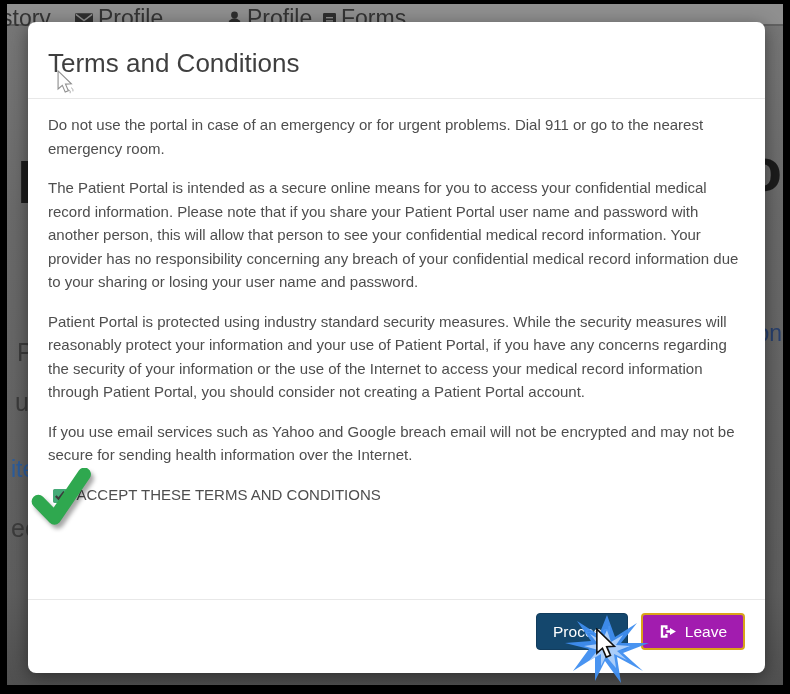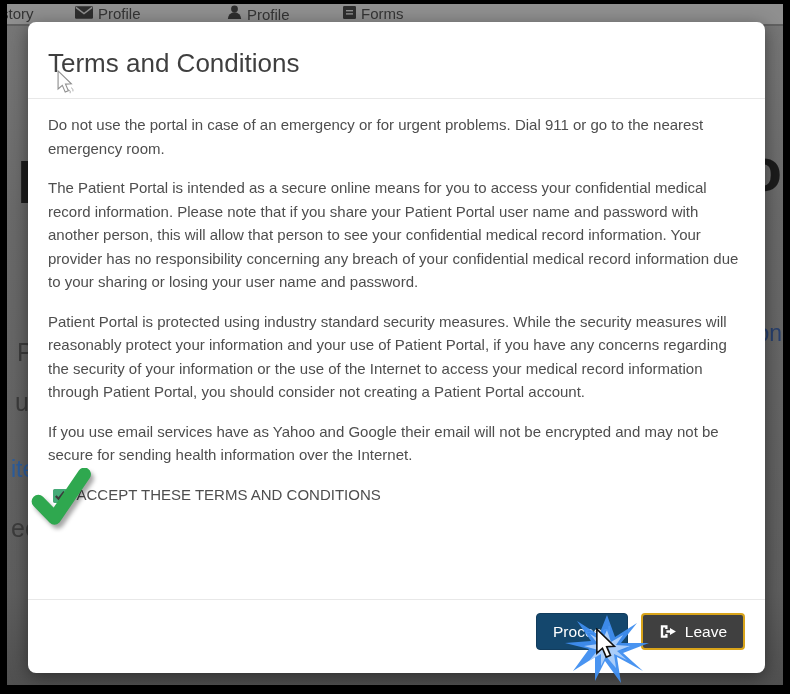--- a/index.html
+++ b/index.html
@@ -6,21 +6,21 @@
   .screen{
     position:relative;width:790px;height:694px;overflow:hidden;
     background:linear-gradient(180deg,#787878 0%,#6a6a6a 30%,#5e5e5e 85%,#4f4f4f 100%);
     font-family:"Liberation Sans","DejaVu Sans",sans-serif;
   }
   
   .frame{position:absolute;inset:0;border-style:solid;border-color:#000;border-width:4px 7px 9px 7px;z-index:50;pointer-events:none;}
 
   
   .navbar{position:absolute;top:4px;left:7px;right:7px;height:20px;background:#8f8f8f;border-bottom:2px solid #616161;z-index:2;}
-  .nav-item{position:absolute;top:1px;display:flex;align-items:center;gap:5px;color:#343434;font-size:15px;font-weight:500;white-space:nowrap;}
+  .nav-item{position:absolute;top:1px;display:flex;align-items:center;gap:5px;color:#343434;font-size:23px;font-weight:500;white-space:nowrap;}
   .nav-item svg{flex:0 0 auto;}
 
   
   .bg-left{position:absolute;left:7px;top:26px;width:21px;bottom:9px;overflow:hidden;z-index:1;}
   .bg-right{position:absolute;right:7px;top:26px;width:18px;bottom:9px;overflow:hidden;z-index:1;}
   .frag{position:absolute;color:#3c3c3c;font-size:25px;white-space:nowrap;}
   .frag.big{font-size:62px;font-weight:bold;color:#1c1c1c;}
   .frag.link{color:#2b5d9e;}
   .bg-right .frag{right:1px;text-align:right;}
 
@@ -40,21 +40,21 @@
   .check-annotation{position:absolute;left:-17px;top:-15px;width:62px;height:60px;pointer-events:none;
     filter:drop-shadow(3px 4px 2px rgba(0,0,0,.35));}
   .modal-footer{
     position:absolute;left:0;right:0;bottom:0;height:74px;border-top:1px solid #e8e8e8;
     display:flex;justify-content:flex-end;align-items:flex-start;gap:13px;padding:13px 20px 0 0;
     box-sizing:border-box;border-radius:0 0 8px 8px;
   }
   .btn{display:inline-flex;align-items:center;gap:8px;height:37px;padding:0 16px;
     border-radius:4px;font-size:15.5px;font-family:inherit;color:#fff;cursor:pointer;}
   .btn-proceed{background:#14476d;border:1px solid #113c5d;}
-  .btn-leave{background:#404040;border:2px solid #d9a41a;}
+  .btn-leave{background:#a21caf;border:2px solid #d9a41a;}
 
   
   .overlay-el{position:absolute;z-index:60;pointer-events:none;}
 </style>
 </head>
 <body>
 
 <div class="screen">
 
   <div class="navbar">
@@ -72,21 +72,21 @@
     </div>
     <div class="nav-item" style="left:220px">
       <span>
         <svg width="15" height="15" viewBox="0 0 15 15">
             <circle cx="7.5" cy="4" r="3.4" fill="#2e2e2e"></circle>
             <path d="M0.8 14 a6.7 6.7 0 0 1 13.4 0 z" fill="#2e2e2e"></path>
           </svg>
       </span>
       <span>Profile</span>
     </div>
-    <div class="nav-item" style="left:336px">
+    <div class="nav-item" style="left:316px">
       <span>
         <svg width="13" height="13" viewBox="0 0 13 13">
             <rect x="0" y="0" width="13" height="13" rx="1.2" fill="#2e2e2e"></rect>
             <rect x="3" y="4" width="7" height="1.4" fill="#8f8f8f"></rect>
             <rect x="3" y="7.2" width="7" height="1.4" fill="#8f8f8f"></rect>
           </svg>
       </span>
       <span>Forms</span>
     </div>
   </div>
@@ -105,21 +105,21 @@
   </div>
 
   <div class="modal">
     <div class="modal-header">
       <h1 class="modal-title">Terms and Conditions</h1>
     </div>
     <div class="modal-body">
       <p>Do not use the portal in case of an emergency or for urgent problems. Dial 911 or go to the nearest emergency room.</p>
       <p>The Patient Portal is intended as a secure online means for you to access your confidential medical record information. Please note that if you share your Patient Portal user name and password with another person, this will allow that person to see your confidential medical record information. Your provider has no responsibility concerning any breach of your confidential medical record information due to your sharing or losing your user name and password.</p>
       <p>Patient Portal is protected using industry standard security measures. While the security measures will reasonably protect your information and your use of Patient Portal, if you have any concerns regarding the security of your information or the use of the Internet to access your medical record information through Patient Portal, you should consider not creating a Patient Portal account.</p>
-      <p>If you use email services have as Yahoo and Google their email will not be encrypted and may not be secure for sending health information over the Internet.</p>
+      <p>If you use email services such as Yahoo and Google breach email will not be encrypted and may not be secure for sending health information over the Internet.</p>
       <div class="accept-row">
         <input type="checkbox" checked="" style="">
         <span class="accept-label">I ACCEPT THESE TERMS AND CONDITIONS</span>
         <span class="check-annotation">
           <svg width="62" height="60" viewBox="0 0 70 64">
             <path d="M8 34 L25 54 L62 7" fill="none" stroke="#2fa84f" stroke-width="15" stroke-linecap="round" stroke-linejoin="round" transform="rotate(-4 35 32)"></path>
           </svg>
         </span>
       </div>
     </div>

